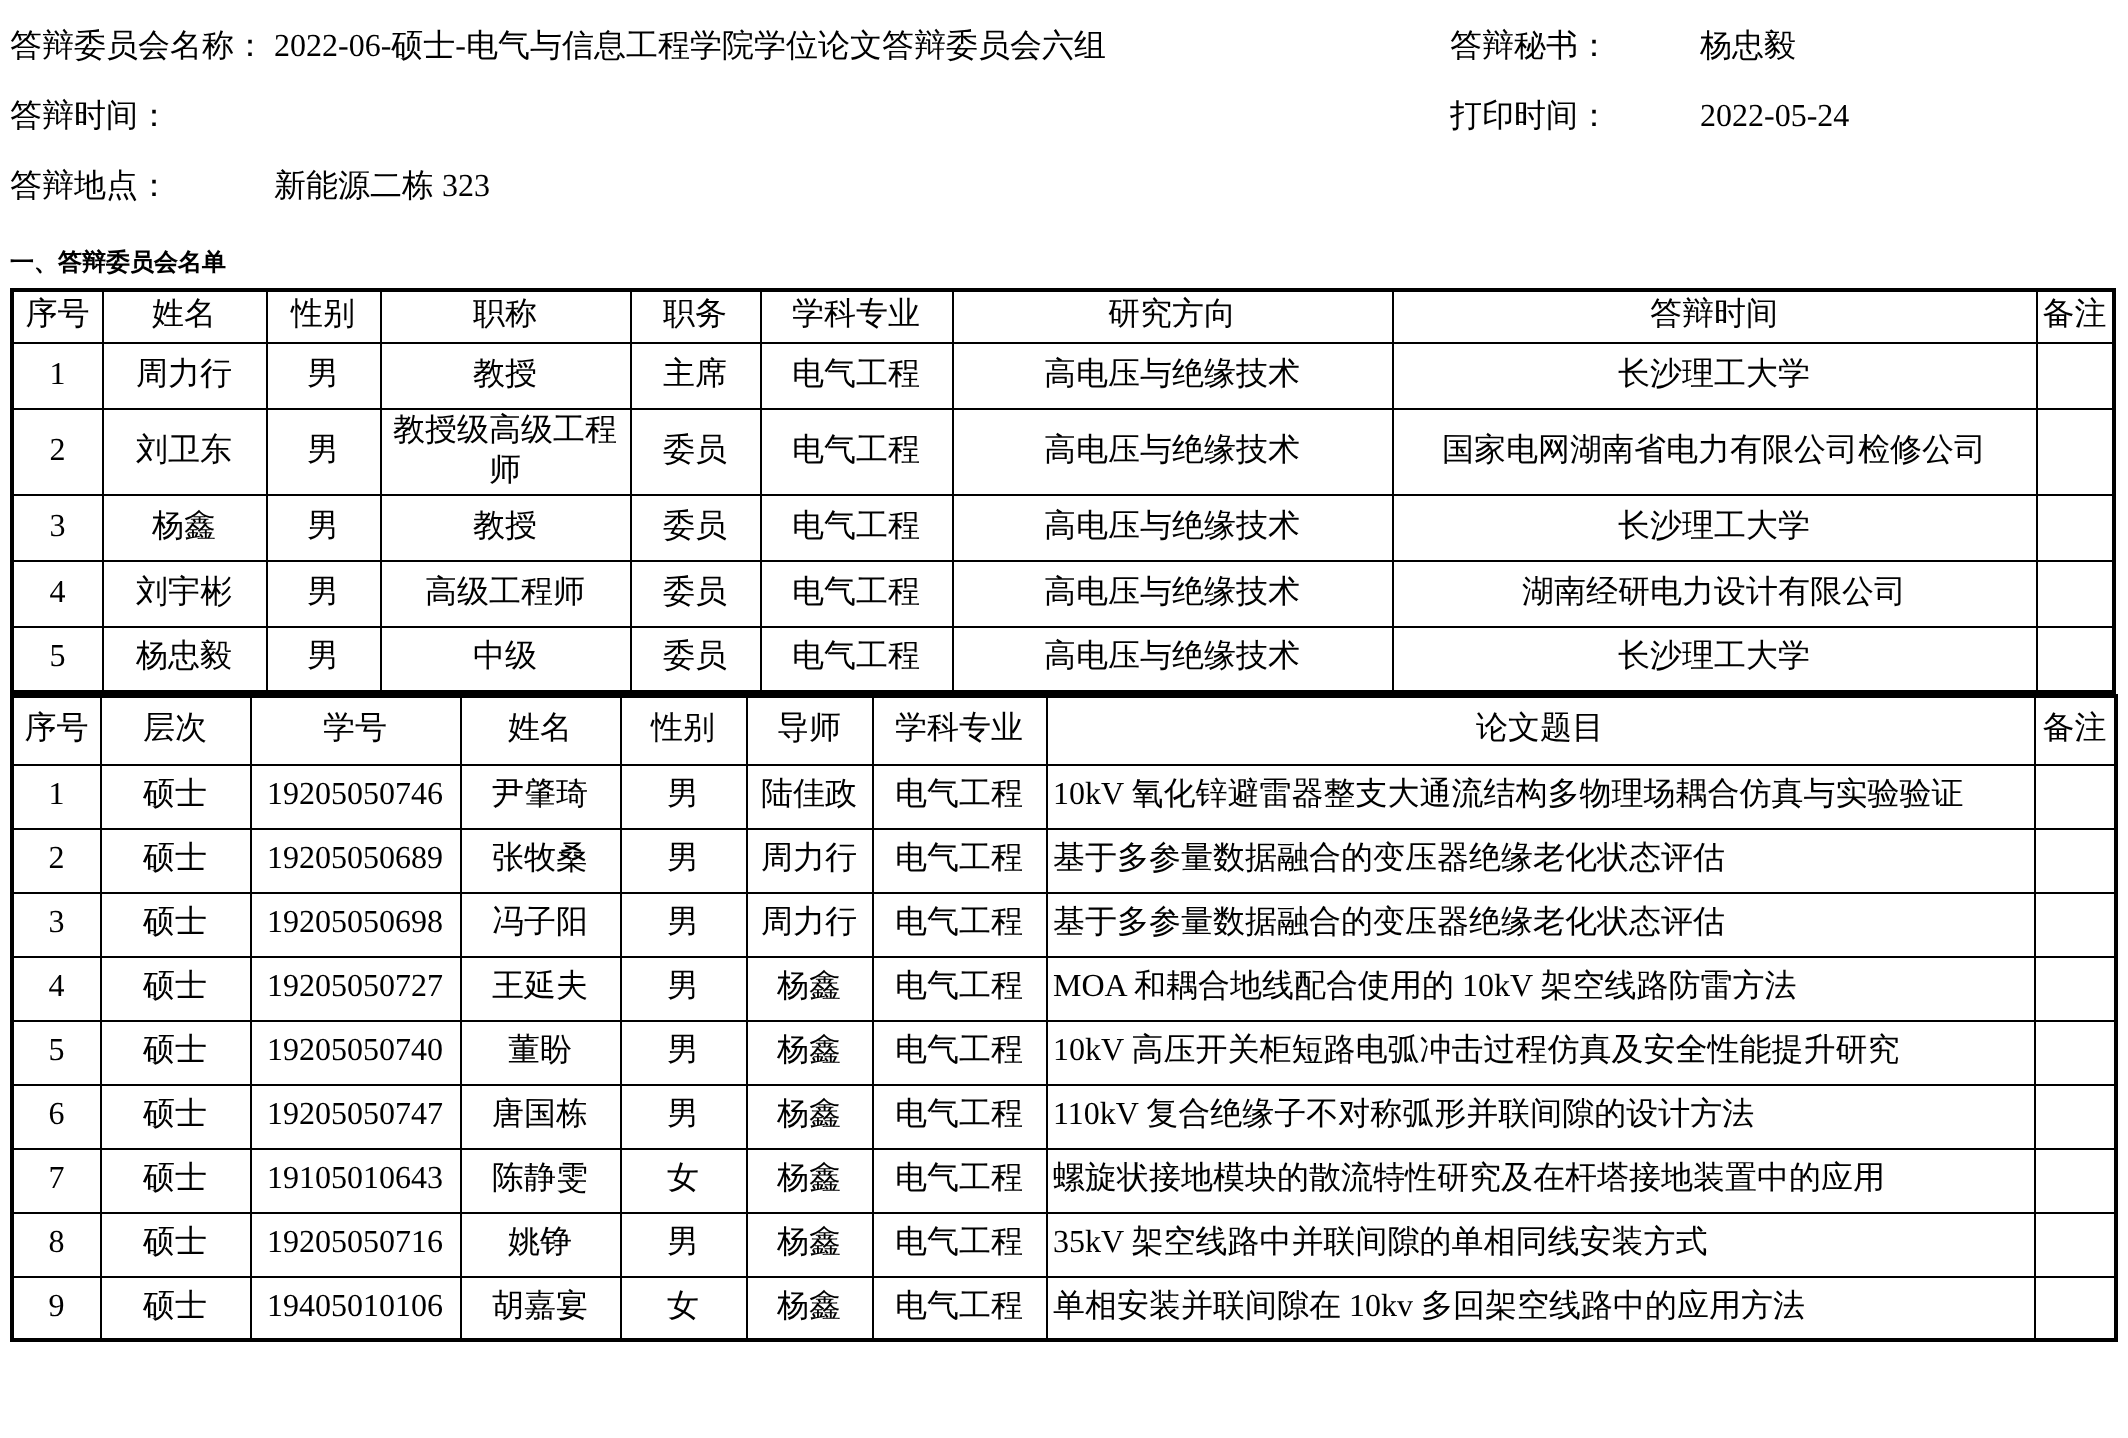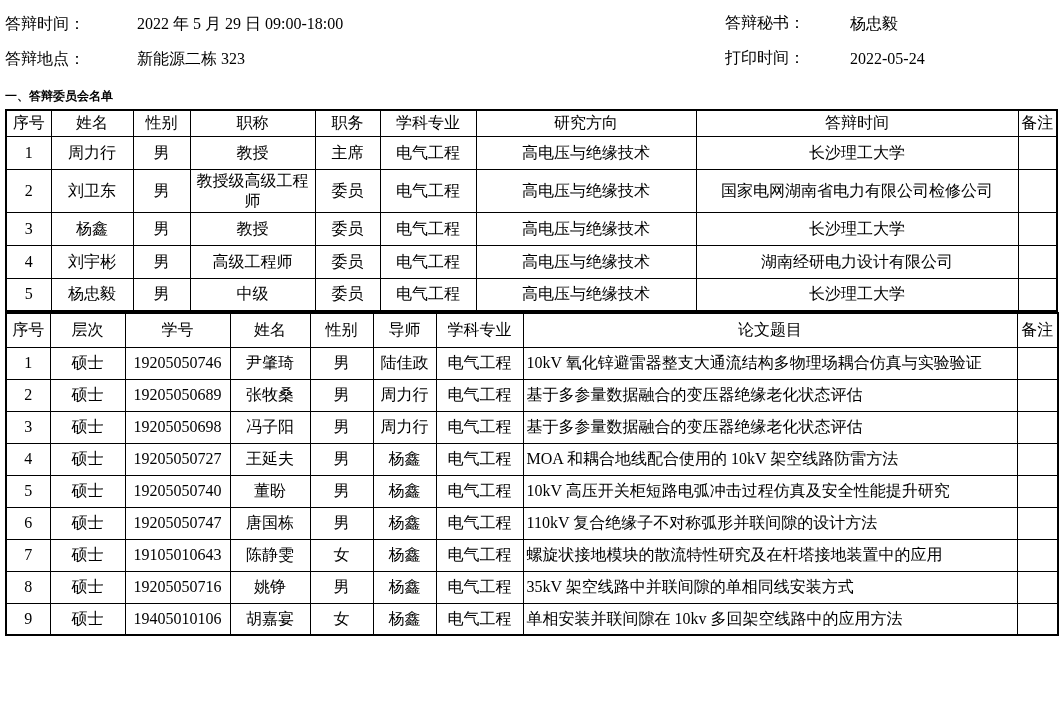--- a/index.html
+++ b/index.html
@@ -8,21 +8,21 @@
     font-family:"Liberation Serif","DejaVu Serif",serif;
     font-size:16px;line-height:1.25;
   }
   .page{padding:6px 5px 0 5px;}
   
   .info{display:flex;align-items:flex-start;}
   .info-left{flex:1;}
   .info-right{width:334px;}
   .field{display:flex;height:35px;align-items:center;}
   .info-left .field-label{width:132px;flex:0 0 132px;}
-  .info-right .field-label{width:125px;flex:0 0 125px;font-family:Liberation Mono, monospace;}
+  .info-right .field-label{width:125px;flex:0 0 125px;}
   .field-value{white-space:nowrap;}
   
   .section-title{
     font-weight:bold;font-size:12px;
     margin:6px 0 5px 0;
   }
   .section-title.first{margin-top:13px;}
   
   table{
     border-collapse:collapse;table-layout:fixed;
@@ -44,22 +44,25 @@
   td.left{text-align:left;padding-left:3px;margin-left:29px;}
 </style>
 </head>
 <body>
 
 <div class="page">
 
   <div class="info">
     <div class="info-left">
       <div class="field">
+        <span class="field-label">答辩委员会名称：</span>
+        <span class="field-value">2022-06-硕士-电气与信息工程学院学位论文答辩委员会六组</span>
+      </div>
+      <div class="field">
         <span class="field-label">答辩时间：</span>
-        <span class="field-value">2022 年 5 月 29 日 09:00-18:00</span>
       </div>
       <div class="field">
         <span class="field-label">答辩地点：</span>
         <span class="field-value">新能源二栋 323</span>
       </div>
     </div>
     <div class="info-right">
       <div class="field">
         <span class="field-label">答辩秘书：</span>
         <span class="field-value">杨忠毅</span>

